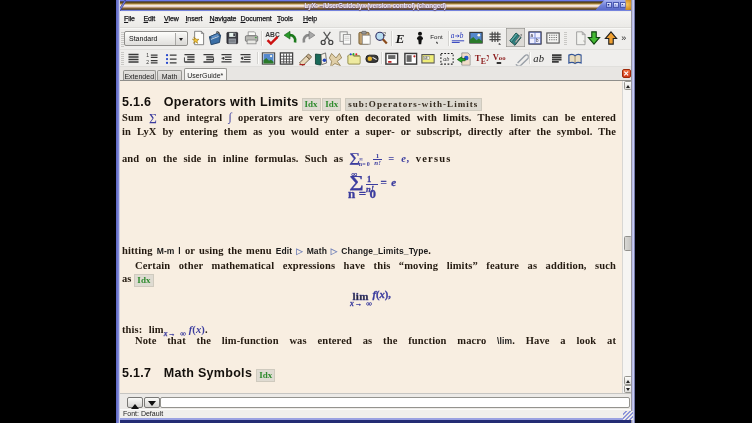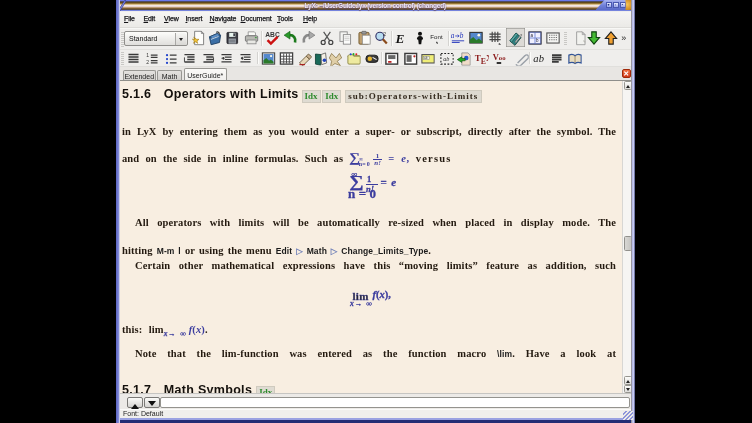--- a/index.html
+++ b/index.html
@@ -432,39 +432,40 @@
 <div class="sep" style="left:412.6px;top:52px;height:12px"></div>
 </div>
  <div id="tabbar">
   <div class="tab" style="left:3.5px;width:33.5px">Extended</div>
   <div class="tab" style="left:38px;width:25px">Math</div>
   <div class="tab act" style="left:64.5px;width:43.5px">UserGuide*</div>
  </div>
  <div id="tabline"></div>
  <div id="closex">✕</div>
  <div id="doc">
-  <div class="h1" style="left:3px;top:6px">5.1.6<span style="margin-left:12.5px">Operators with Limits</span><span class="lbl" style="margin-left:3px;letter-spacing:0">Idx</span><span class="lbl" style="margin-left:1.5px;letter-spacing:0">Idx</span><span class="lblg" style="margin-left:3.5px;letter-spacing:1.05px">sub:Operators-with-Limits</span></div>
+  <div class="h1" style="left:3px;top:14px">5.1.6<span style="margin-left:12.5px">Operators with Limits</span><span class="lbl" style="margin-left:3px;letter-spacing:0">Idx</span><span class="lbl" style="margin-left:1.5px;letter-spacing:0">Idx</span><span class="lblg" style="margin-left:3.5px;letter-spacing:1.05px">sub:Operators-with-Limits</span></div>
+  <div class="ln j" style="top:30.6px">Sum <span class="m" style="font-size:11px">∑</span> and integral <span class="m" style="font-size:12px">∫</span> operators are very often decorated with limits. These limits can be entered</div>
   <div class="ln j" style="top:44.3px">in LyX by entering them as you would enter a super- or subscript, directly after the symbol. The</div>
   <div class="ln" style="top:71.6px;word-spacing:3.4px" id="l14">and on the side in inline formulas. Such as <span class="m" style="font-size:13px;line-height:10px;display:inline-block;transform:scaleX(1.15);transform-origin:0 50%;-webkit-text-stroke:0.2px #3b3c9e">∑</span><span class="m" style="display:inline-block;vertical-align:-4px;font-size:6px;line-height:5px;text-align:left;width:14.5px;letter-spacing:0.3px;word-spacing:-1px">∞<br>n= 0</span><span style="display:inline-block;vertical-align:-2.5px;width:9px;text-align:center"><span class="m" style="display:block;font-size:7px;line-height:5px">1</span><span class="m" style="display:block;border-top:0.8px solid #3b3c9e;font-size:7px;line-height:6px;font-style:italic">n!</span></span> <span class="m" style="letter-spacing:0.5px">= <i>e</i>,</span> <span style="letter-spacing:1.2px">versus</span></div>
   <div class="eq" style="left:229.5px;top:93px;font-size:16.5px;line-height:16px;transform:scaleX(1.22);transform-origin:0 0">∑</div>
   <div class="eq" style="left:232.5px;top:90.3px;font-size:8px;line-height:8px">∞</div>
   <div class="eq" style="left:229px;top:109.3px;font-size:13px;line-height:7px;letter-spacing:0.1px">n = 0</div>
   <div class="eq" style="left:248px;top:94px;font-size:8.5px;line-height:8px">1</div>
   <div class="eq" style="left:246.5px;top:103.4px;width:12px;border-top:1.3px solid #3b3c9e"></div>
   <div class="eq" style="left:247px;top:104.6px;font-size:8.5px;line-height:8px;font-style:italic">n!</div>
   <div class="eq" style="left:261.5px;top:96.6px;font-size:11px;line-height:10px;letter-spacing:0.8px">= <i>e</i></div>
-  <div class="ln j" style="top:135.8px"><span style="display:inline-block;width:13px"></span>All operators with limits will be automatically re-sized when placed in display mode. The</div>
   <div class="ln" style="top:163.4px;word-spacing:1.35px" id="l33">hitting <span class="sans">M-m l</span> or using the menu <span class="sans">Edit <span style="color:#7080b8">▷</span> Math <span style="color:#7080b8">▷</span> Change_Limits_Type</span>.</div>
   <div class="ln j" style="top:178.7px"><span style="display:inline-block;width:13px"></span>Certain other mathematical expressions have this “moving limits” feature as addition, such</div>
+  <div class="ln" style="top:191.5px" id="l42">as <span class="lbl">Idx</span></div>
   <div class="eq" style="left:233.5px;top:209.8px;font-size:11px;color:#26262a;letter-spacing:0.3px">lim</div>
   <div class="eq" style="left:231px;top:218.4px;font-size:7.5px;font-style:italic;letter-spacing:1px">x→ ∞</div>
   <div class="eq" style="left:253.5px;top:208.8px;font-size:10.5px"><i>f</i>(<i>x</i>),</div>
   <div class="ln" style="top:242.3px;word-spacing:1.5px" id="l52">this: <span style="margin-left:2px">lim</span><span class="mi" style="font-size:7.5px;vertical-align:-2.8px;letter-spacing:0.7px;display:inline-block;width:23px;-webkit-text-stroke:0.25px #3b3c9e">x→ ∞</span><span class="mi" style="margin-left:2px">f</span><span class="m">(</span><span class="mi">x</span><span class="m">)</span>.</div>
-  <div class="ln j" style="top:266px"><span style="display:inline-block;width:13px"></span>Note that the lim-function was entered as the function macro <span class="sans">\lim</span>. Have a look at</div>
-  <div class="h1" style="left:3px;top:302px">5.1.7<span style="margin-left:12.5px">Math Symbols</span><span class="lbl" style="margin-left:4px;letter-spacing:0">Idx</span></div>
+  <div class="ln j" style="top:253px"><span style="display:inline-block;width:13px"></span>Note that the lim-function was entered as the function macro <span class="sans">\lim</span>. Have a look at</div>
+  <div class="h1" style="left:3px;top:285px">5.1.7<span style="margin-left:12.5px">Math Symbols</span><span class="lbl" style="margin-left:4px;letter-spacing:0">Idx</span></div>
  </div>
  <div id="sbar">
   <div class="sbtn up" style="top:0.5px"></div>
   <div id="sthumb"></div>
   <div class="sbtn up" style="top:295.5px"></div>
   <div class="sbtn dn" style="top:304px"></div>
  </div>
  <div id="cmdbar">
   <div class="cbtn up" style="left:8px"></div>
   <div class="cbtn dn" style="left:25px"></div>

